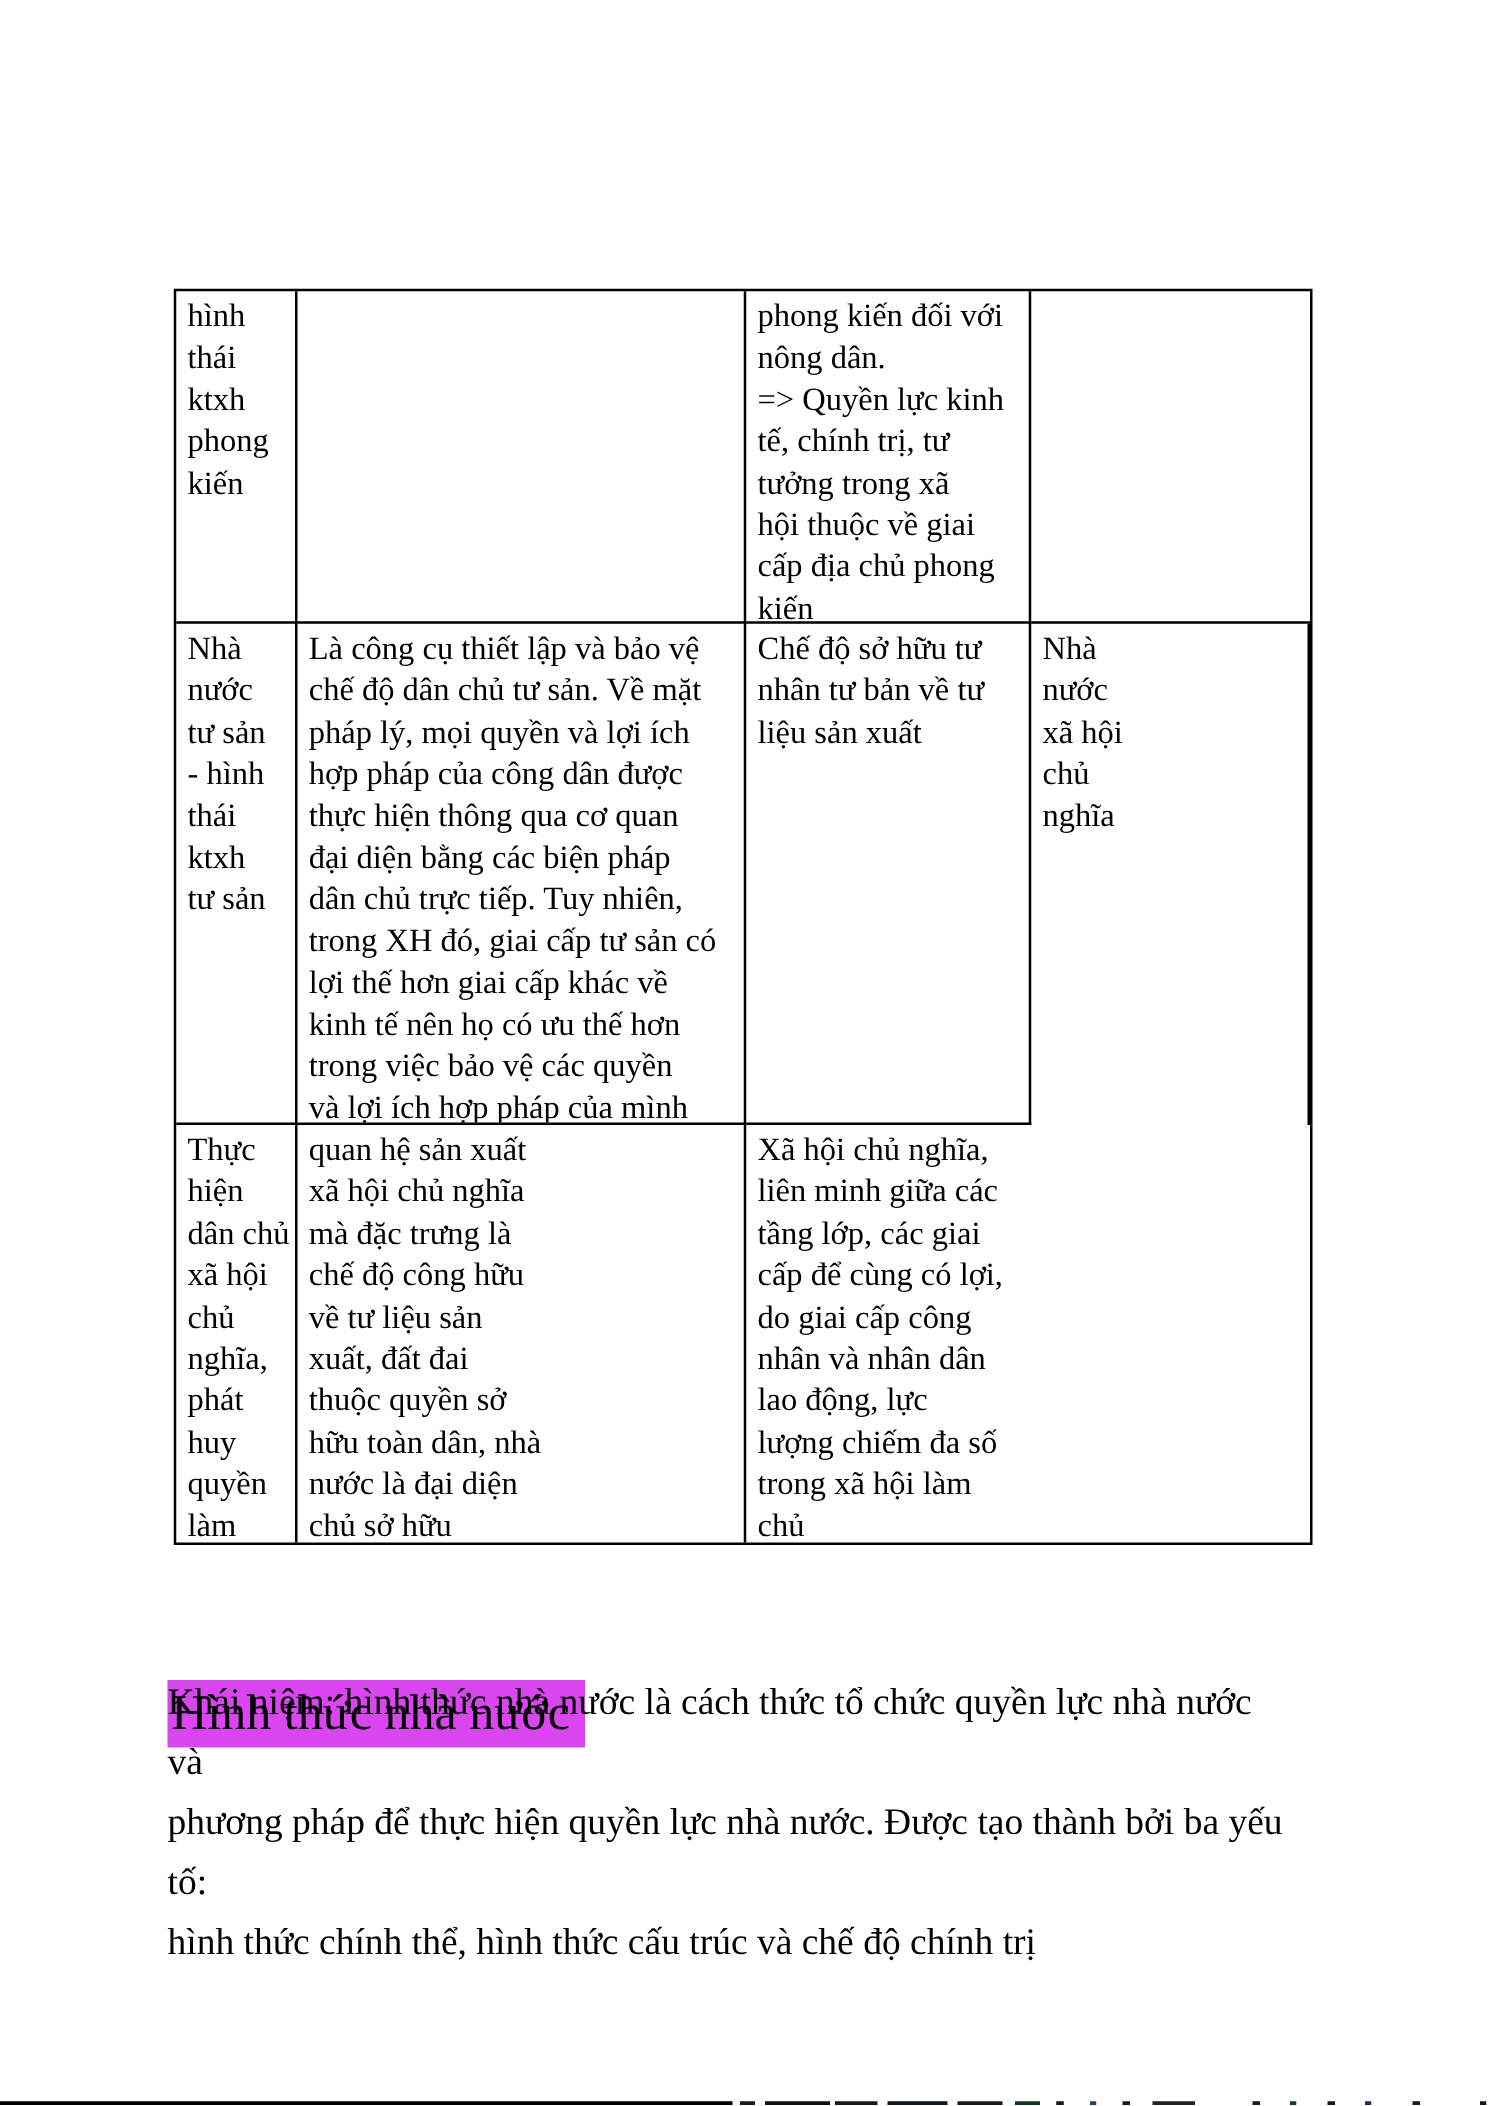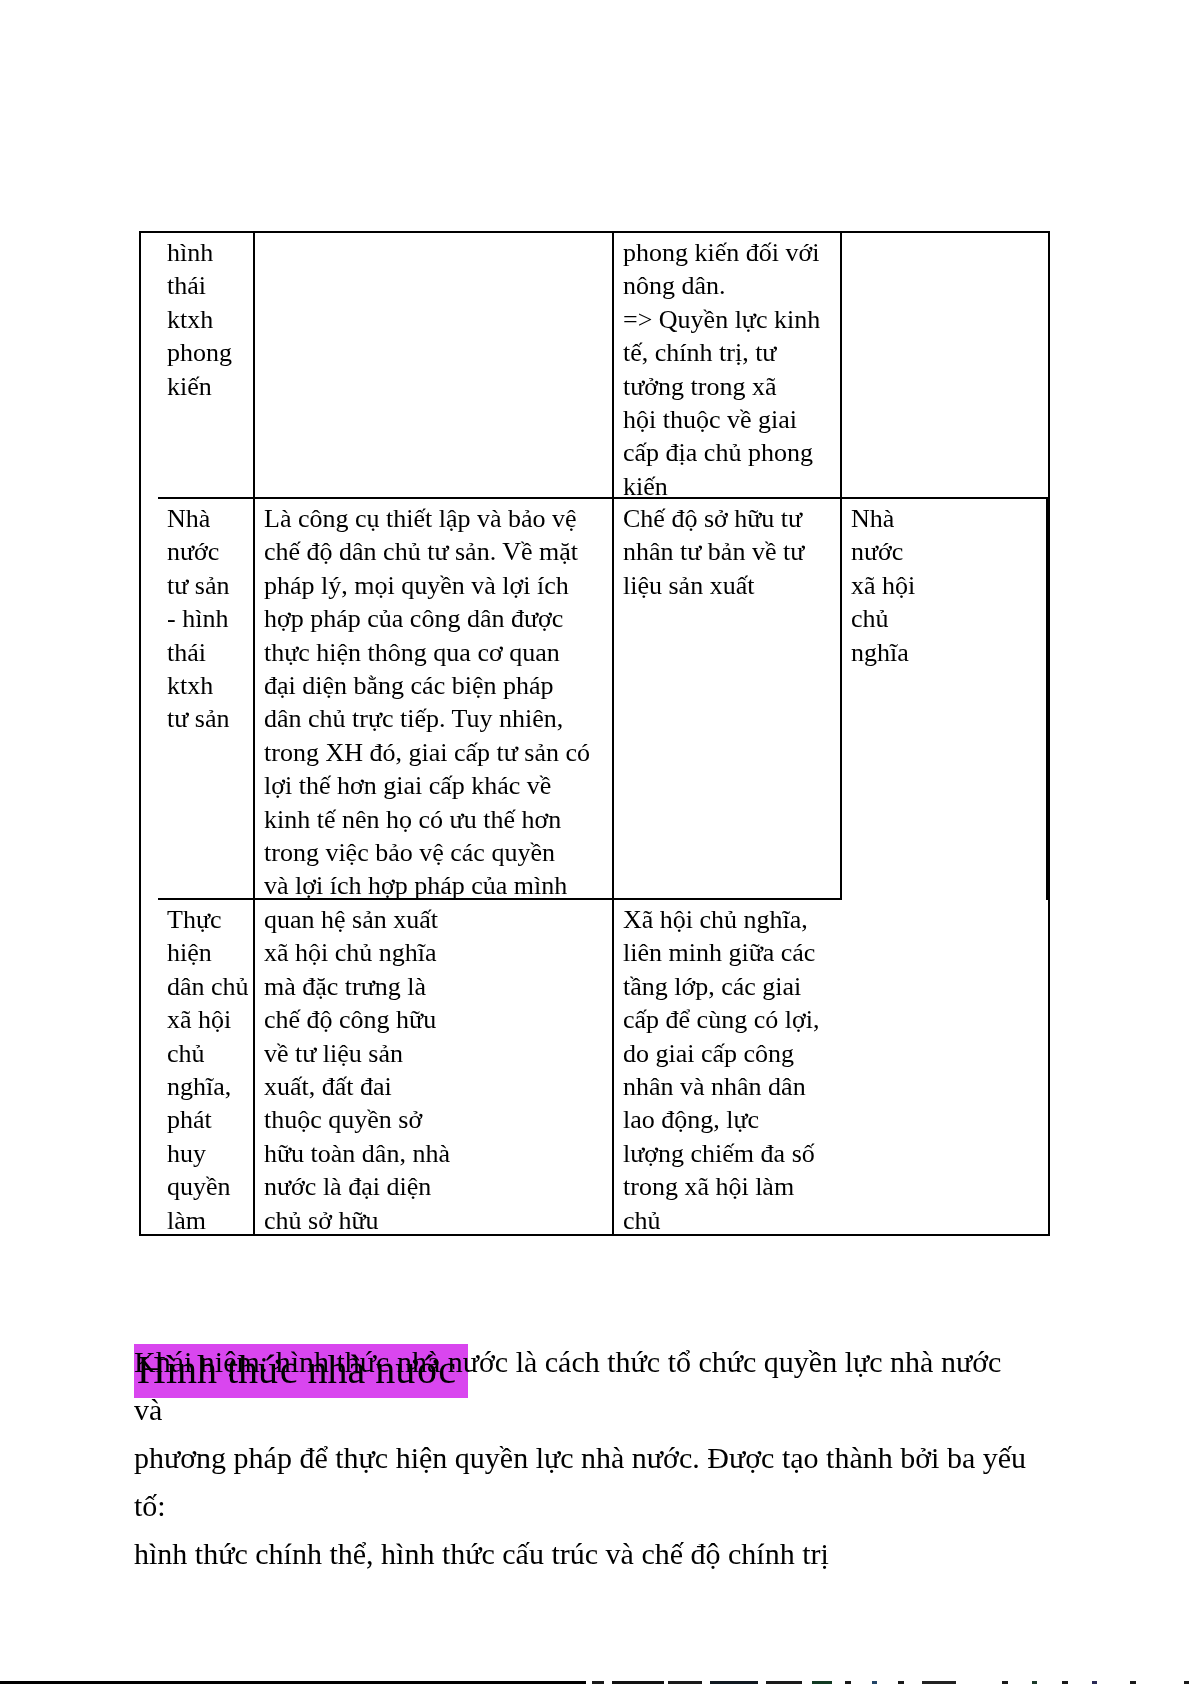--- a/index.html
+++ b/index.html
@@ -16,21 +16,20 @@
   .doc-table{
     position:absolute;
     left:139px;
     top:231px;
     width:911px;
     display:grid;
     grid-template-columns:97px 359px 228px 1fr;
     grid-template-rows:266px 401px 334px;
     border:2px solid #000;
     box-sizing:border-box;
-    padding-left:17px;
   }
   .cell{
     border-right:2px solid #000;
     border-bottom:2px solid #000;
     box-sizing:border-box;
     padding:3px 4px 0 9px;
     font-size:26px;
     line-height:33.4px;
     white-space:pre-line;
     overflow:hidden;

